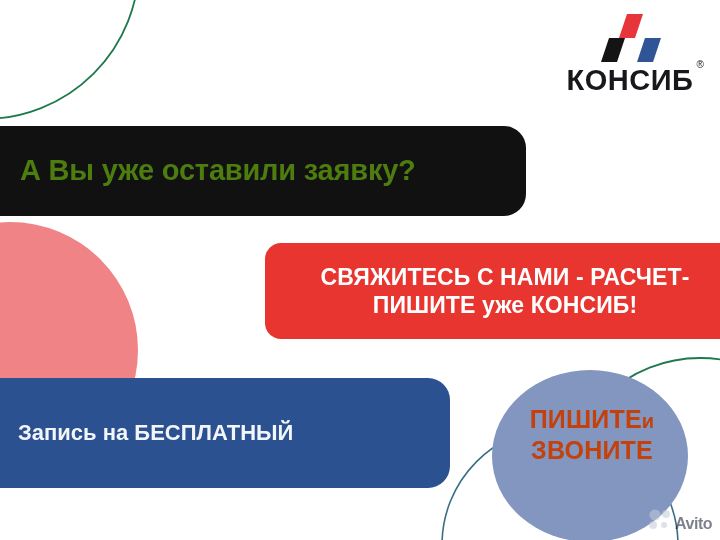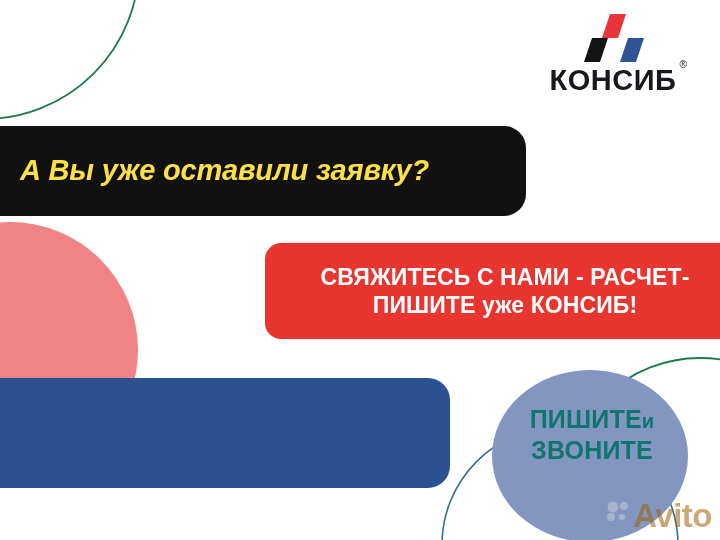--- a/index.html
+++ b/index.html
@@ -38,21 +38,21 @@
     top: 370px;
     width: 196px;
     height: 172px;
     border-radius: 50%;
     background: #8296C0;
   }
 
   
   .logo {
     position: absolute;
-    right: 32px;
+    right: 15px;
     top: 14px;
     width: 150px;
     text-align: center;
   }
   .logo-mark {
     position: relative;
     width: 74px;
     height: 50px;
     margin: 0 auto 2px auto;
   }
@@ -87,26 +87,25 @@
     left: -26px;
     top: 126px;
     width: 552px;
     height: 90px;
     background: #111111;
     border-radius: 22px;
     padding-left: 46px;
     padding-right: 18px;
   }
   .banner-black .txt {
-    color: #fde047;
+    color: #4d7c0f;
     font-size: 29px;
     font-weight: 700;
     letter-spacing: -0.2px;
     line-height: 1.1;
-    font-style: italic;
   }
 
   .banner-red {
     left: 265px;
     top: 243px;
     width: 480px;
     height: 96px;
     background: #E8352F;
     border-radius: 16px;
     padding-left: 22px;
@@ -141,21 +140,21 @@
     font-weight: 700;
     line-height: 1.35;
   }
 
   .cta-circle-text {
     position: absolute;
     left: 492px;
     top: 404px;
     width: 200px;
     text-align: center;
-    color: #0f766e;
+    color: #c2410c;
     font-size: 25px;
     font-weight: 700;
     line-height: 1.25;
     letter-spacing: 0.2px;
   }
   .cta-circle-text .small {
     font-size: 20px;
   }
 
   
@@ -163,23 +162,23 @@
     position: absolute;
     right: 8px;
     bottom: 8px;
     display: flex;
     align-items: center;
     gap: 3px;
     opacity: 0.55;
   }
   .wm-dots { display: block; }
   .wm-text {
-    font-size: 33px;
-    font-weight: 700;
-    color: #a16207;
+    font-size: 16px;
+    font-weight: 700;
+    color: #0f172a;
     line-height: 1;
     letter-spacing: -0.5px;
     margin-top: 8px;
   }
 </style>
 </head>
 <body>
 
 <div id="canvas">
 
@@ -214,21 +213,21 @@
     <span class="txt">
       <span>СВЯЖИТЕСЬ С НАМИ - РАСЧЕТ-</span><br>
       <span>ПИШИТЕ</span>
       <span class="low">уже</span>
       <span>КОНСИБ!</span>
     </span>
   </div>
 
   <div class="banner banner-blue">
     <span class="txt">
-      <br>
+      <span>Запись на БЕСПЛАТНЫЙ</span><br>
     </span>
   </div>
 
   <div class="cta-circle-text">
     <span>ПИШИТЕ</span><span class="small">и</span><br>
     <span>ЗВОНИТЕ</span>
   </div>
 
   <div class="watermark">
     <svg class="wm-dots" width="24" height="22" viewBox="0 0 24 22" xmlns="http://www.w3.org/2000/svg">

